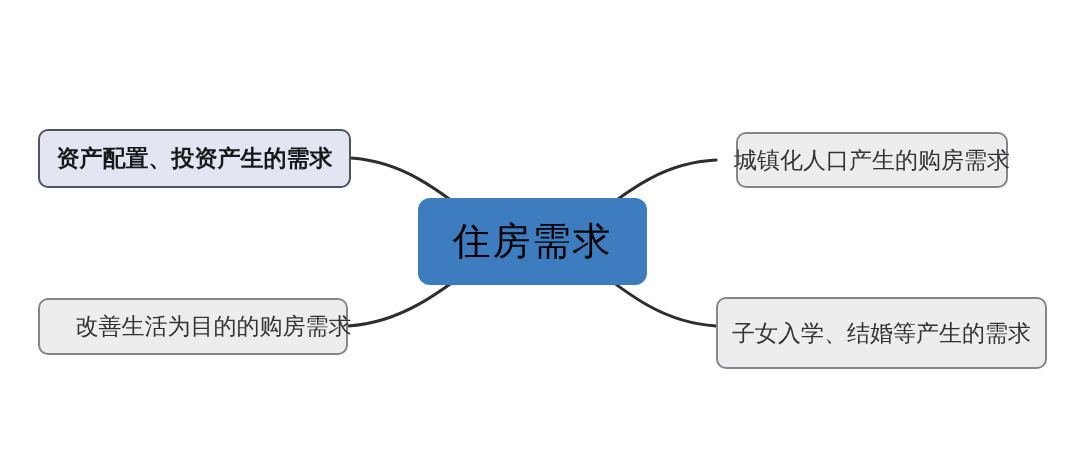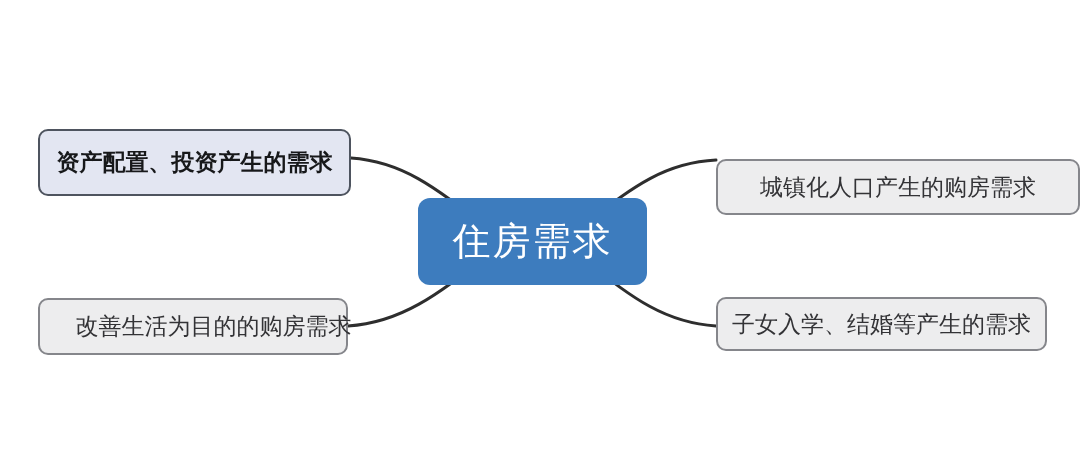--- a/index.html
+++ b/index.html
@@ -32,41 +32,41 @@
     z-index: 2;
     white-space: nowrap;
   }
   .root-node {
     left: 418px;
     top: 198px;
     width: 229px;
     height: 87px;
     background: #3D7CBE;
     border-radius: 12px;
-    color: #ffffff;
+    color: #000000;
     font-size: 38px;
     letter-spacing: 2px;
   }
   .branch-node {
     background: #EDEDEE;
     border: 2px solid #85868B;
     border-radius: 10px;
     color: #333336;
     font-size: 23px;
   }
   .branch-node.emphasis {
     background: #E3E6F2;
     border: 2.5px solid #4E545F;
     color: #17181A;
     font-weight: bold;
   }
-  .node-tl { left: 38px;  top: 129px; width: 313px; height: 67px; }
-  .node-tr { left: 716px; top: 132px; width: 364px; height: 56px; margin-top: 27px; }
+  .node-tl { left: 38px;  top: 129px; width: 313px; height: 59px; }
+  .node-tr { left: 736px; top: 132px; width: 272px; height: 56px; }
   .node-bl { left: 38px;  top: 298px; width: 310px; height: 57px; padding-left: 41px; }
-  .node-br { left: 716px; top: 297px; width: 331px; height: 54px; }
+  .node-br { left: 716px; top: 297px; width: 331px; height: 72px; }
 </style>
 </head>
 <body>
 
 <div class="canvas">
 
   <svg class="connectors" viewBox="0 0 1080 455" fill="none" xmlns="http://www.w3.org/2000/svg">
     <path d="M351,158 C410,162 445,196 505,242" stroke-width="3" stroke-linecap="round" fill="none" stroke="#2E2E2E"></path>
     <path d="M716,160 C655,163 622,197 562,241" stroke-width="3" stroke-linecap="round" fill="none" stroke="#2E2E2E"></path>
     <path d="M348,326 C408,322 445,288 505,242" stroke-width="3" stroke-linecap="round" fill="none" stroke="#2E2E2E"></path>

